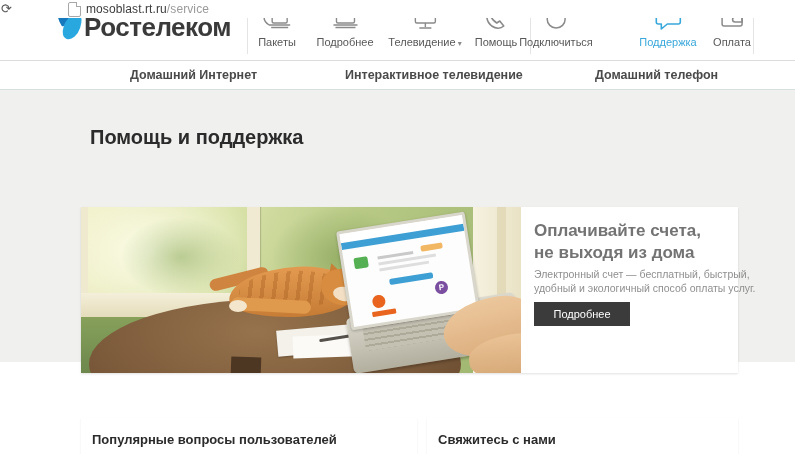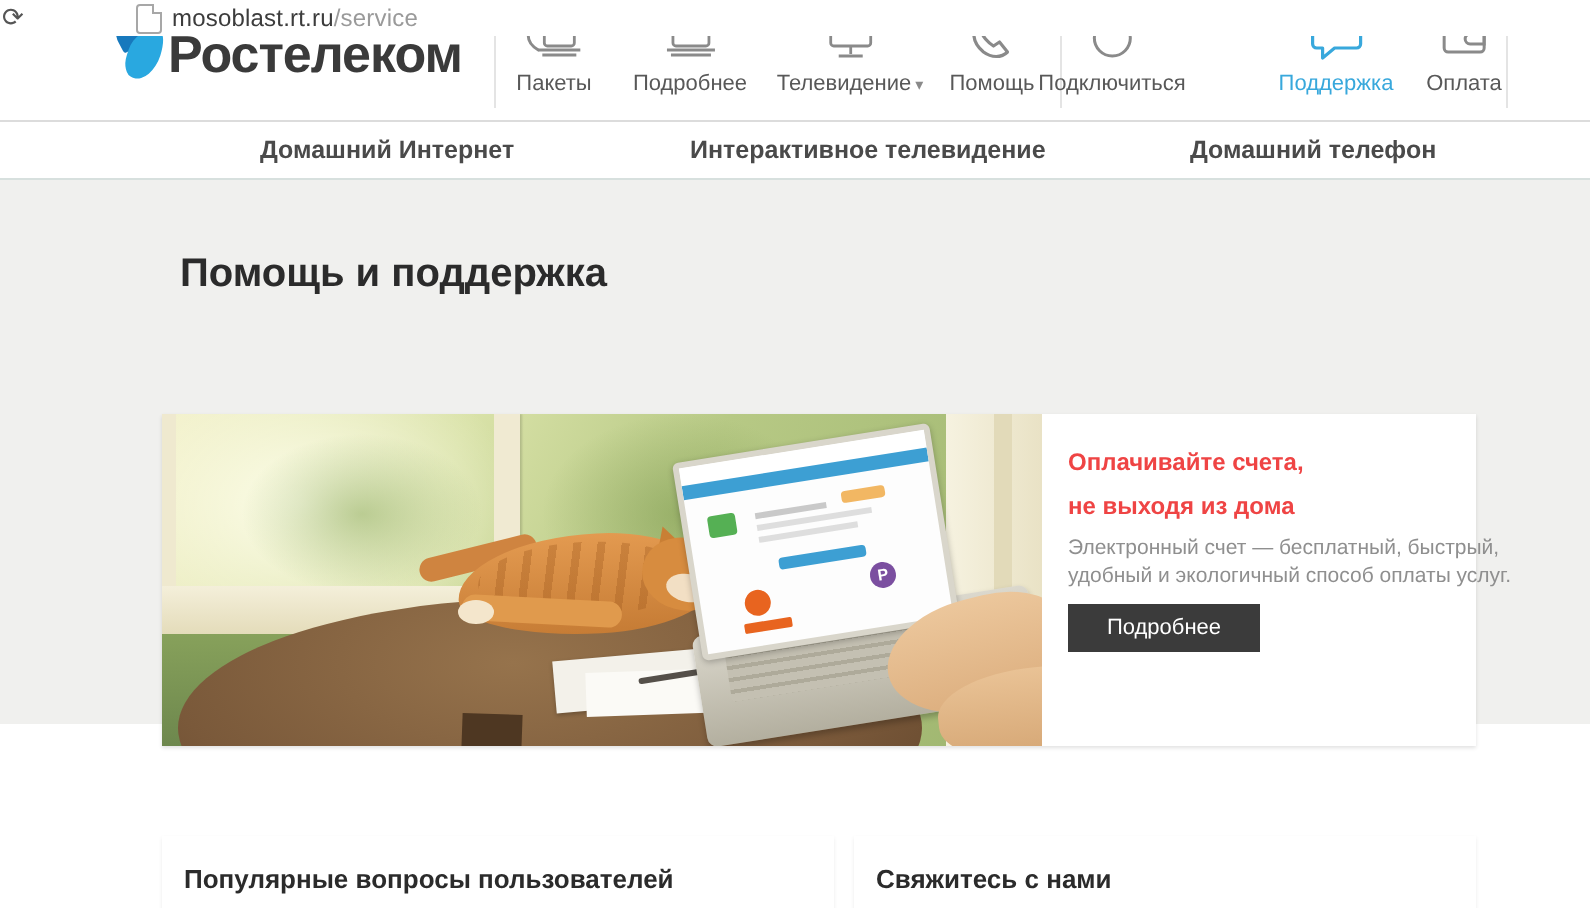--- a/index.html
+++ b/index.html
@@ -74,21 +74,21 @@
   .scr-line2{position:absolute;left:34px;top:34px;width:58px;height:3px;background:#dedede;}
   .scr-line3{position:absolute;left:34px;top:40px;width:50px;height:3px;background:#dedede;}
   .scr-btn{position:absolute;left:42px;top:52px;width:44px;height:6px;background:#3d9fd3;border-radius:2px;}
   .scr-circ-orange{position:absolute;left:22px;top:66px;width:13px;height:13px;background:#e8641f;border-radius:50%;}
   .scr-circ-purple{position:absolute;left:86px;top:62px;width:13px;height:13px;background:#7b4fa0;border-radius:50%;color:#fff;font-size:8px;line-height:13px;text-align:center;font-weight:bold;}
   .scr-btn2{position:absolute;left:20px;top:82px;width:24px;height:5px;background:#e8641f;border-radius:1px;}
   .hand-right{position:absolute;left:362px;top:92px;width:92px;height:56px;background:linear-gradient(#ecc79c,#dcae7e);border-radius:50% 40% 40% 50%;transform:rotate(-14deg);}
   .hand-left{position:absolute;left:388px;top:126px;width:110px;height:46px;background:linear-gradient(#e9c295,#d5a674);border-radius:45% 30% 30% 45%;transform:rotate(-6deg);}
 
   .banner-text{position:absolute;left:440px;top:0;width:217px;height:166px;background:#fff;}
-  .banner-h{position:absolute;left:13px;top:13px;font-size:12px;font-weight:bold;color:#ef4444;line-height:22px;white-space:nowrap;}
+  .banner-h{position:absolute;left:13px;top:13px;font-size:17px;font-weight:bold;color:#737373;line-height:22px;white-space:nowrap;}
   .banner-p{position:absolute;left:13px;top:60px;font-size:10.5px;color:#8f8f8f;line-height:14px;white-space:nowrap;}
   .banner-btn{position:absolute;left:13px;top:95px;min-width:96px;height:24px;background:#3b3b3b;color:#fff;font-size:11px;font-weight:normal;border:none;line-height:24px;text-align:center;cursor:pointer;padding:0 14px;box-sizing:border-box;font-family:"Liberation Sans",sans-serif;}
 
   
   .card{position:absolute;background:#fff;height:60px;box-shadow:0 1px 2px rgba(0,0,0,.08);}
   .card-faq{left:81px;top:328px;width:336px;}
   .card-contact{left:427px;top:328px;width:311px;}
   .card-title{position:absolute;left:11px;top:14px;font-size:13px;font-weight:bold;color:#2b2b2b;white-space:nowrap;}
 
   svg{display:block;}

